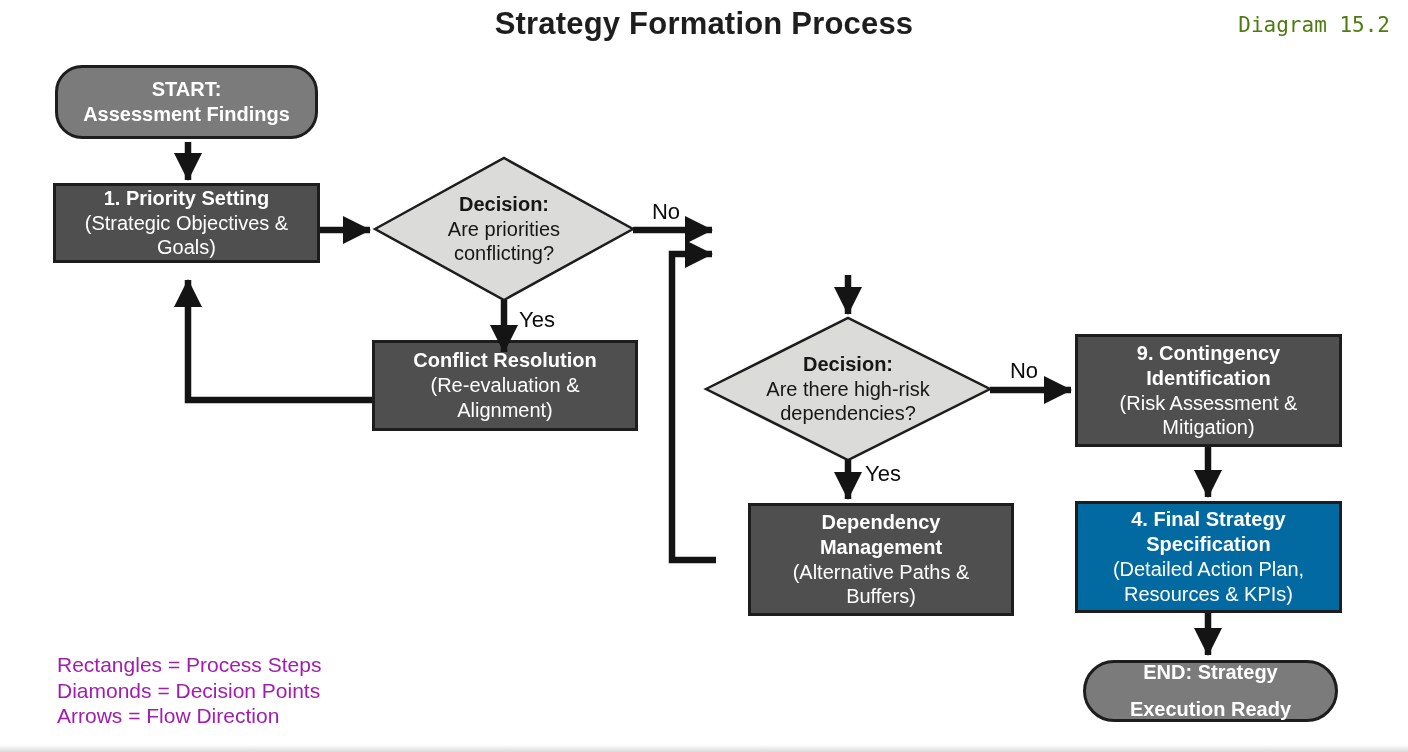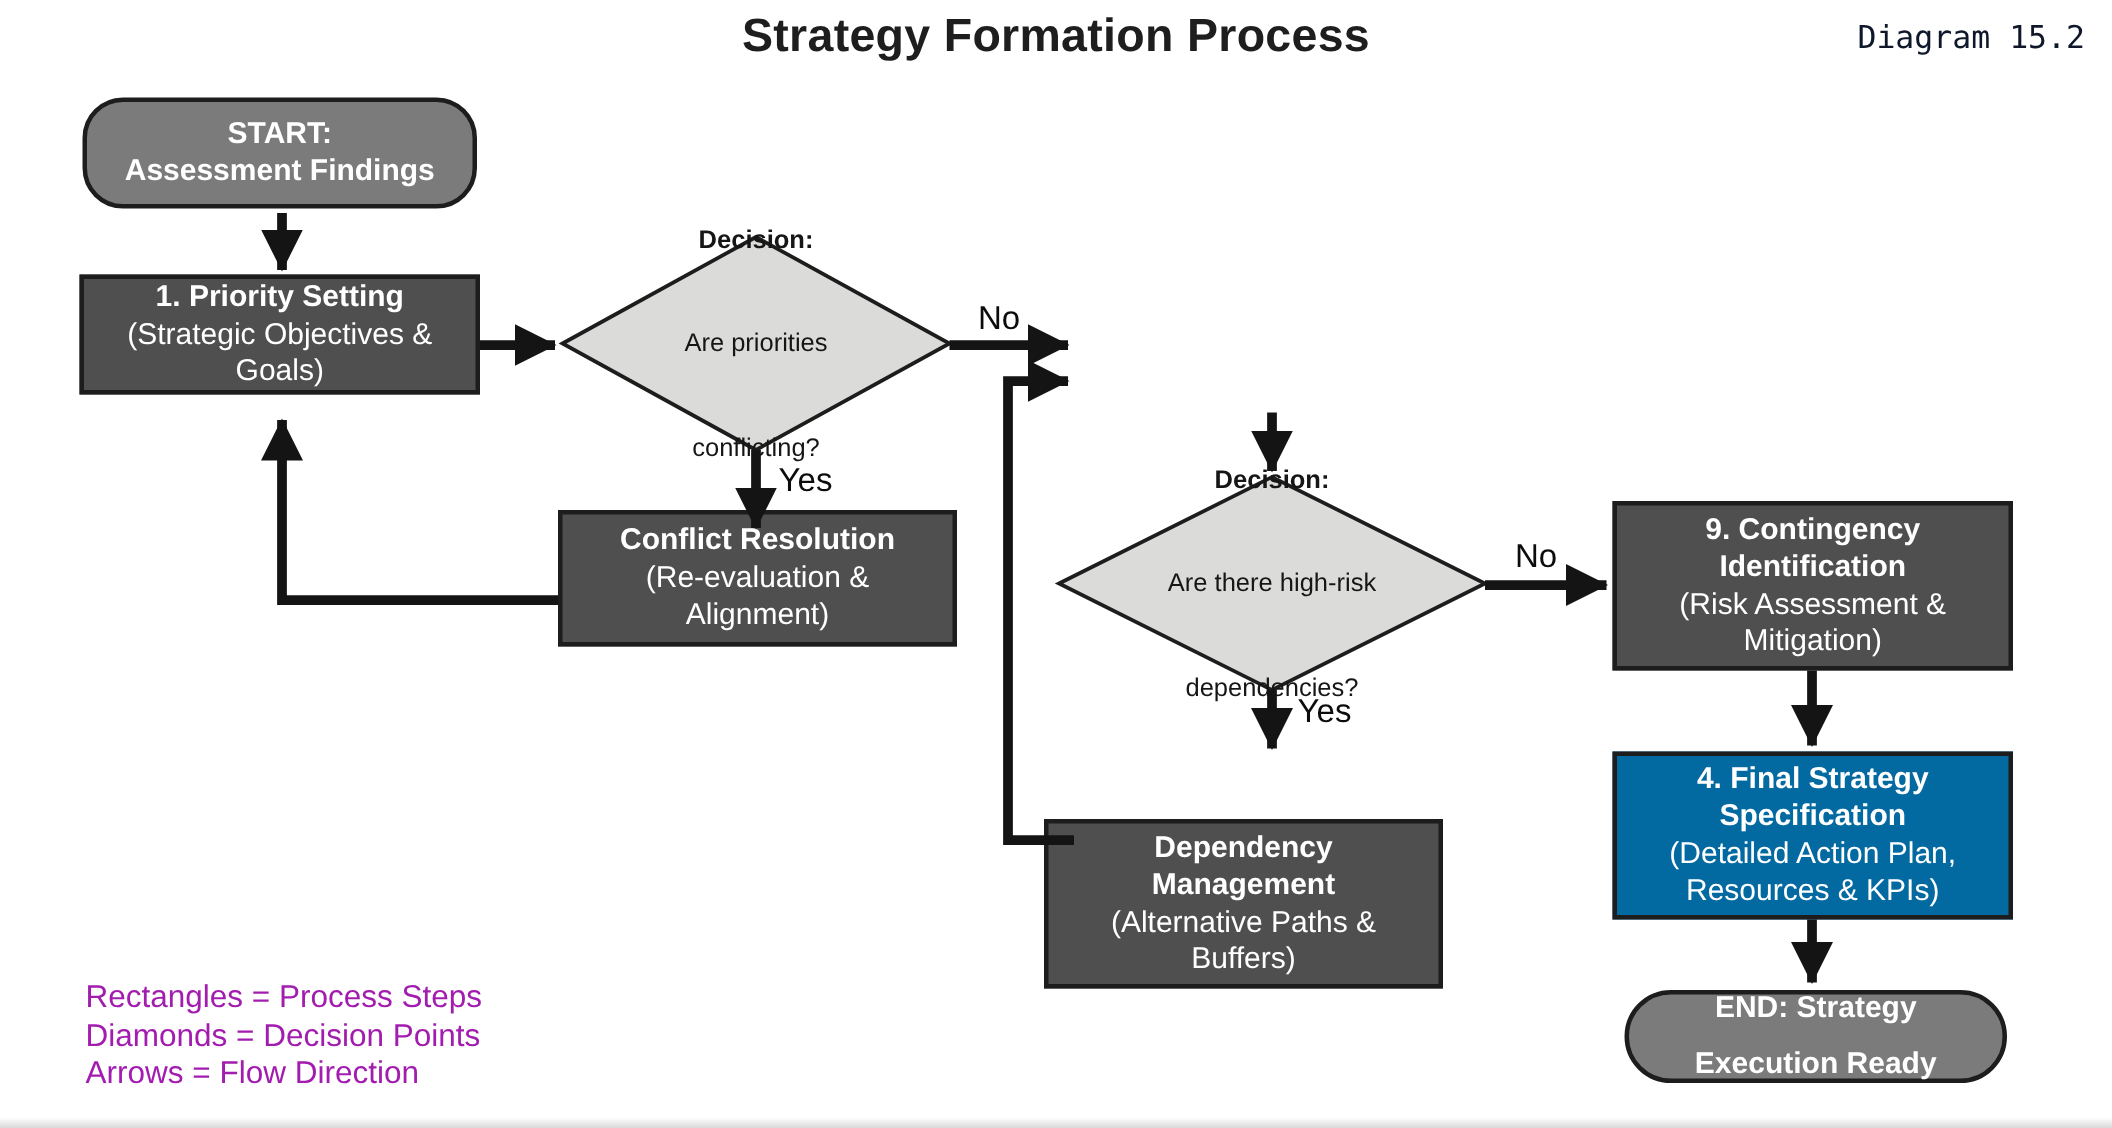--- a/index.html
+++ b/index.html
@@ -10,40 +10,40 @@
   .layer { position:absolute; left:0; top:0; width:1408px; height:752px; pointer-events:none; }
   #shapes { z-index:1; }
   #arrows { z-index:3; }
 
   .title {
     position:absolute; left:0; top:6px; width:1408px; text-align:center;
     font-size:31px; font-weight:bold; color:#1e1e1e; letter-spacing:0.2px; z-index:2;
   }
   .diagram-label {
     position:absolute; top:13px; right:18px; font-family:"DejaVu Sans Mono", monospace;
-    font-size:21px; color:#0f172a; z-index:2;
+    font-size:21px; color:#4d7c0f; z-index:2;
   }
 
   .node {
     position:absolute; z-index:2; box-sizing:border-box;
     display:flex; flex-direction:column; justify-content:center; align-items:center;
     text-align:center; color:#ffffff; font-size:20px; line-height:1.24;
     border:3px solid #1d1d1d; background:#4f4f4f;
   }
   .node .t { font-weight:bold; display:block; }
   .node .d { font-weight:normal; display:block; }
   .terminal { background:#7b7b7b; border-radius:27px; }
   .terminal .t { font-weight:bold; }
   .end-pill { border-radius:36px; }
   .final-node { background:#0369a1; }
 
   .decision-text {
     position:absolute; z-index:2; display:flex; flex-direction:column;
     justify-content:center; align-items:center; text-align:center;
-    color:#161616; font-size:17px; line-height:1.24;gap:48px;
+    color:#161616; font-size:20px; line-height:1.24;
   }
   .decision-text .t { font-weight:bold; }
 
   .edge-label {
     position:absolute; z-index:2; transform:translate(-50%,-50%);
     font-size:22px; color:#0c0c0c; white-space:nowrap;
   }
 
   .legend {
     position:absolute; left:57px; top:652px; z-index:2;
@@ -98,21 +98,21 @@
     <span class="d">dependencies?</span>
   </div>
 
   <div class="node" style="left:1075px; top:334px; width:267px; height:113px;">
     <span class="t">9. Contingency</span>
     <span class="t">Identification</span>
     <span class="d">(Risk Assessment &amp;</span>
     <span class="d">Mitigation)</span>
   </div>
 
-  <div class="node" style="left:696px; top:503px; width:266px; height:113px;margin-top:43px;">
+  <div class="node" style="left:748px; top:503px; width:266px; height:113px;">
     <span class="t">Dependency</span>
     <span class="t">Management</span>
     <span class="d">(Alternative Paths &amp;</span>
     <span class="d">Buffers)</span>
   </div>
 
   <div class="node final-node" style="left:1075px; top:501px; width:267px; height:112px;">
     <span class="t">4. Final Strategy</span>
     <span class="t">Specification</span>
     <span class="d">(Detailed Action Plan,</span>

